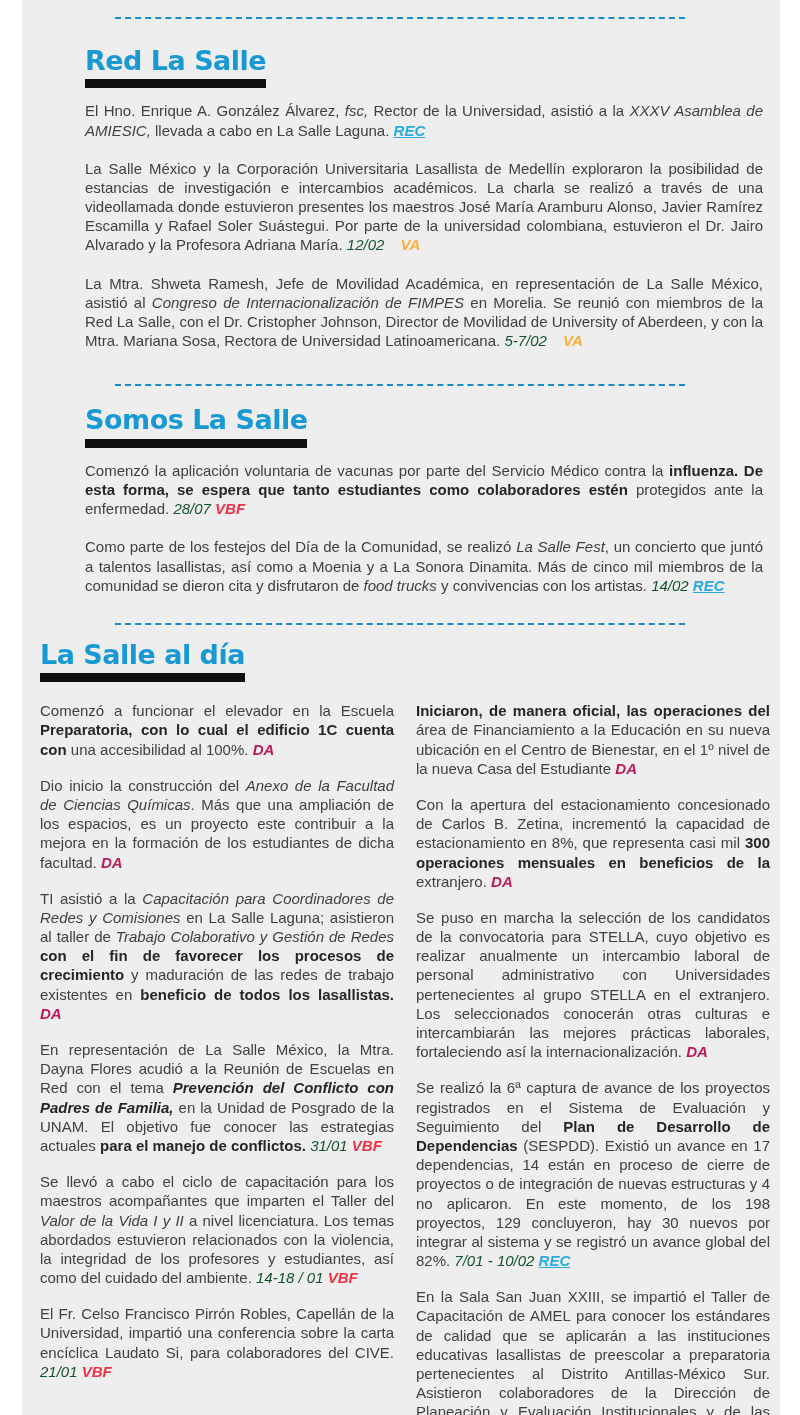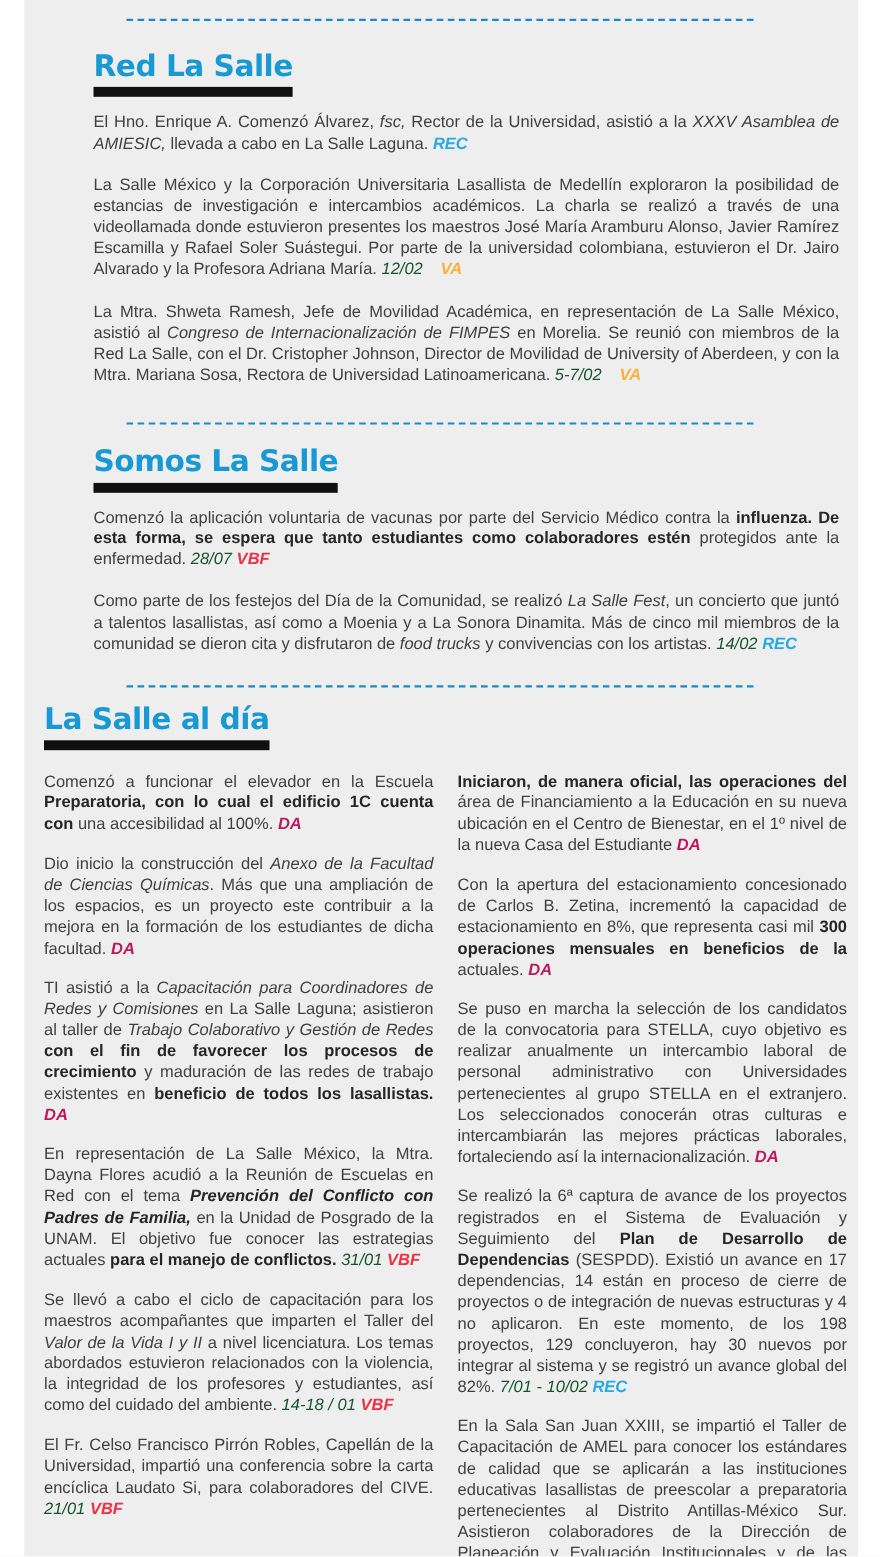--- a/index.html
+++ b/index.html
@@ -15,41 +15,41 @@
   .head{display:inline-block;margin:0 0 13px 0;}
   .head h2{margin:0;font-family:"DejaVu Sans",sans-serif;font-weight:bold;font-size:27px;
            line-height:1.05;color:#1899d4;letter-spacing:-0.5px;}
   .head .bar{height:9px;background:#101010;margin-top:4px;}
   .para{margin:0 0 19px 0;text-align:justify;font-size:15px;line-height:1.28;color:#404040;}
   .cols .para{margin-bottom:17px;}
   .seg-b{font-weight:bold;color:#262626;}
   .seg-i{font-style:italic;}
   .seg-bi{font-weight:bold;font-style:italic;color:#262626;}
   .seg-date{font-style:italic;color:#14532d;}
-  .seg-rec{font-style:italic;font-weight:bold;color:#29abe2;}
+  .seg-rec{font-style:italic;font-weight:bold;color:#29abe2;text-decoration:underline;}
   .seg-va{font-style:italic;font-weight:bold;color:#fbb03b;margin-left:12px;}
   .seg-vbf{font-style:italic;font-weight:bold;color:#ed3146;}
   .seg-da{font-style:italic;font-weight:bold;color:#be185d;}
   .cols{display:grid;grid-template-columns:1fr 1fr;column-gap:22px;margin-top:6px;}
 </style>
 </head>
 <body>
 
 <div class="page">
   <div class="panel">
 
     <div class="sep sep-1"></div>
 
     <section class="sec-top">
       <div class="head">
         <h2>Red La Salle</h2>
         <div class="bar"></div>
       </div>
       <div>
-          <p class="para"><span>El Hno. Enrique A. Comenzó Álvarez, </span><span class="seg-i">fsc,</span><span> Rector de la Universidad, asistió a la </span><span class="seg-i">XXXV Asamblea de AMIESIC,</span><span> llevada a cabo en La Salle Laguna. </span><span class="seg-rec">REC</span></p>
+          <p class="para"><span>El Hno. Enrique A. González Álvarez, </span><span class="seg-i">fsc,</span><span> Rector de la Universidad, asistió a la </span><span class="seg-i">XXXV Asamblea de AMIESIC,</span><span> llevada a cabo en La Salle Laguna. </span><span class="seg-rec">REC</span></p>
           <p class="para"><span>La Salle México y la Corporación Universitaria Lasallista de Medellín exploraron la posibilidad de estancias de investigación e intercambios académicos. La charla se realizó a través de una videollamada donde estuvieron presentes los maestros José María Aramburu Alonso, Javier Ramírez Escamilla y Rafael Soler Suástegui. Por parte de la universidad colombiana, estuvieron el Dr. Jairo Alvarado y la Profesora Adriana María. </span><span class="seg-date">12/02 </span><span class="seg-va">VA</span></p>
           <p class="para"><span>La Mtra. Shweta Ramesh, Jefe de Movilidad Académica, en representación de La Salle México, asistió al </span><span class="seg-i">Congreso de Internacionalización de FIMPES</span><span> en Morelia. Se reunió con miembros de la Red La Salle, con el Dr. Cristopher Johnson, Director de Movilidad de University of Aberdeen, y con la Mtra. Mariana Sosa, Rectora de Universidad Latinoamericana. </span><span class="seg-date">5-7/02 </span><span class="seg-va">VA</span></p>
         </div>
     </section>
 
     <div class="sep sep-2"></div>
 
     <section class="sec-top">
       <div class="head">
         <h2>Somos La Salle</h2>
@@ -72,21 +72,21 @@
         <div class="col">
             <p class="para"><span>Comenzó a funcionar el elevador en la Escuela </span><span class="seg-b">Preparatoria, con lo cual el edificio 1C cuenta con</span><span> una accesibilidad al 100%. </span><span class="seg-da">DA</span></p>
             <p class="para"><span>Dio inicio la construcción del </span><span class="seg-i">Anexo de la Facultad de Ciencias Químicas</span><span>. Más que una ampliación de los espacios, es un proyecto este contribuir a la mejora en la formación de los estudiantes de dicha facultad. </span><span class="seg-da">DA</span></p>
             <p class="para"><span>TI asistió a la </span><span class="seg-i">Capacitación para Coordinadores de Redes y Comisiones</span><span> en La Salle Laguna; asistieron al taller de </span><span class="seg-i">Trabajo Colaborativo y Gestión de Redes</span><span> </span><span class="seg-b">con el fin de favorecer los procesos de crecimiento</span><span> y maduración de las redes de trabajo existentes en </span><span class="seg-b">beneficio de todos los lasallistas.</span><span> </span><span class="seg-da">DA</span></p>
             <p class="para"><span>En representación de La Salle México, la Mtra. Dayna Flores acudió a la Reunión de Escuelas en Red con el tema </span><span class="seg-bi">Prevención del Conflicto con Padres de Familia,</span><span> en la Unidad de Posgrado de la UNAM. El objetivo fue conocer las estrategias actuales </span><span class="seg-b">para el manejo de conflictos.</span><span> </span><span class="seg-date">31/01 </span><span class="seg-vbf">VBF</span></p>
             <p class="para"><span>Se llevó a cabo el ciclo de capacitación para los maestros acompañantes que imparten el Taller del </span><span class="seg-i">Valor de la Vida I y II</span><span> a nivel licenciatura. Los temas abordados estuvieron relacionados con la violencia, la integridad de los profesores y estudiantes, así como del cuidado del ambiente. </span><span class="seg-date">14-18 / 01 </span><span class="seg-vbf">VBF</span></p>
             <p class="para"><span>El Fr. Celso Francisco Pirrón Robles, Capellán de la Universidad, impartió una conferencia sobre la carta encíclica Laudato Si, para colaboradores del CIVE. </span><span class="seg-date">21/01 </span><span class="seg-vbf">VBF</span></p>
           </div>
         <div class="col">
             <p class="para"><span class="seg-b">Iniciaron, de manera oficial, las operaciones del</span><span> área de Financiamiento a la Educación en su nueva ubicación en el Centro de Bienestar, en el 1º nivel de la nueva Casa del Estudiante </span><span class="seg-da">DA</span></p>
-            <p class="para"><span>Con la apertura del estacionamiento concesionado de Carlos B. Zetina, incrementó la capacidad de estacionamiento en 8%, que representa casi mil </span><span class="seg-b">300 operaciones mensuales en beneficios de la</span><span> actuales. </span><span class="seg-da">DA</span></p>
+            <p class="para"><span>Con la apertura del estacionamiento concesionado de Carlos B. Zetina, incrementó la capacidad de estacionamiento en 8%, que representa casi mil </span><span class="seg-b">300 operaciones mensuales en beneficios de la</span><span> extranjero. </span><span class="seg-da">DA</span></p>
             <p class="para"><span>Se puso en marcha la selección de los candidatos de la convocatoria para STELLA, cuyo objetivo es realizar anualmente un intercambio laboral de personal administrativo con Universidades pertenecientes al grupo STELLA en el extranjero. Los seleccionados conocerán otras culturas e intercambiarán las mejores prácticas laborales, fortaleciendo así la internacionalización. </span><span class="seg-da">DA</span></p>
             <p class="para"><span>Se realizó la 6ª captura de avance de los proyectos registrados en el Sistema de Evaluación y Seguimiento del </span><span class="seg-b">Plan de Desarrollo de Dependencias</span><span> (SESPDD). Existió un avance en 17 dependencias, 14 están en proceso de cierre de proyectos o de integración de nuevas estructuras y 4 no aplicaron. En este momento, de los 198 proyectos, 129 concluyeron, hay 30 nuevos por integrar al sistema y se registró un avance global del 82%. </span><span class="seg-date">7/01 - 10/02 </span><span class="seg-rec">REC</span></p>
             <p class="para"><span>En la Sala San Juan XXIII, se impartió el Taller de Capacitación de AMEL para conocer los estándares de calidad que se aplicarán a las instituciones educativas lasallistas de preescolar a preparatoria pertenecientes al Distrito Antillas-México Sur. Asistieron colaboradores de la Dirección de Planeación y Evaluación Institucionales y de las escuelas preparatorias Condesa y Santa Teresa. </span></p>
           </div>
       </div>
     </section>
 
   </div>
 </div>
 

